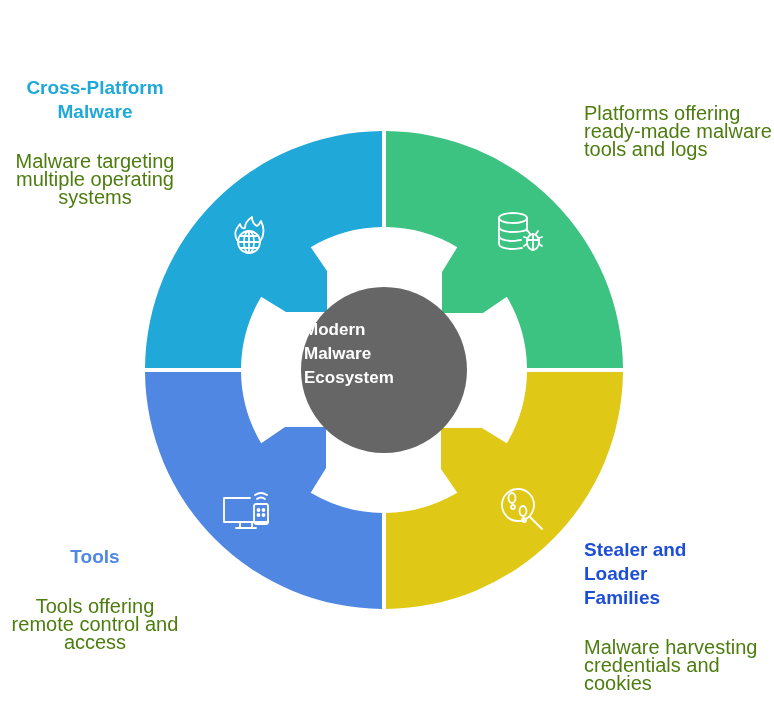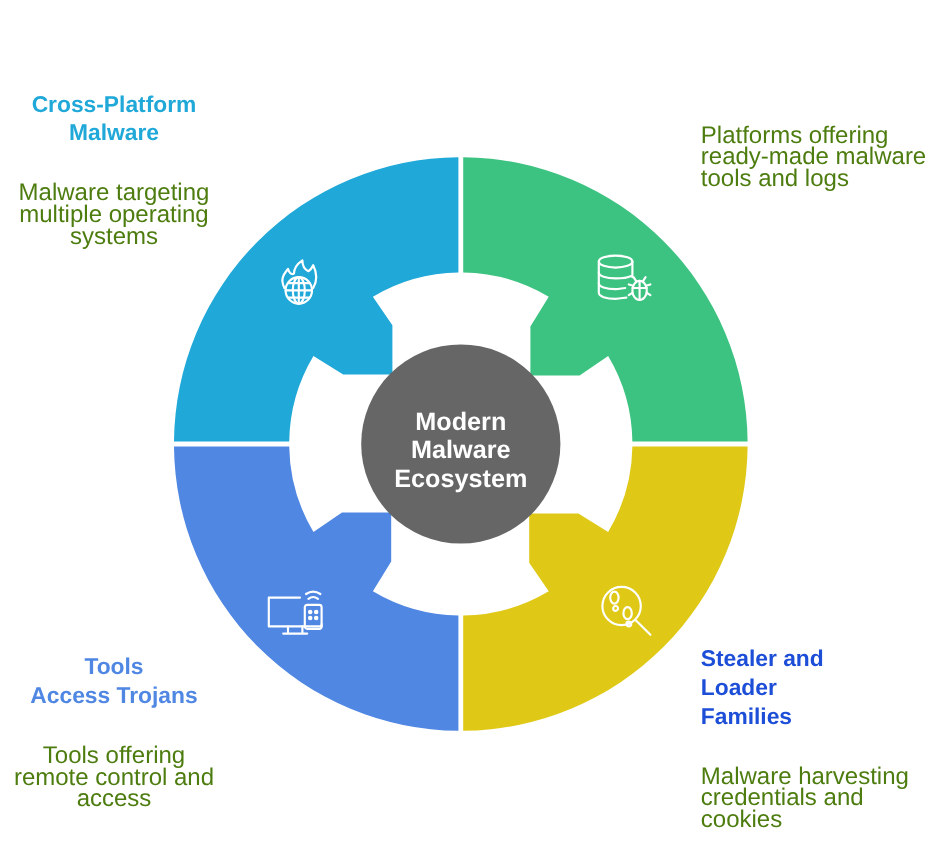--- a/index.html
+++ b/index.html
@@ -7,21 +7,21 @@
     #diagram { position: absolute; left: 0; top: 0; }
     .label { position: absolute; width: 190px; }
     .label .title { font-weight: bold; font-size: 19px; line-height: 24px; }
     .label .desc { font-size: 20px; line-height: 18px; color: #4d7c0f; margin-top: 28px; }
     .label.left { text-align: center; }
     .label.right { text-align: left; }
     #label-tl { left: 0; top: 76px; }
     #label-tr { left: 584px; top: 76px; }
     #label-bl { left: 0; top: 545px; }
     #label-br { left: 584px; top: 538px; }
-    .center-text { position: absolute; left: 304px; top: 340px; width: 160px; text-align: center; color: #ffffff; font-weight: bold; font-size: 21px; line-height: 24px; }
+    .center-text { position: absolute; left: 304px; top: 318px; width: 160px; color: #ffffff; font-weight: bold; font-size: 17px; line-height: 24px; }
   </style>
 </head>
 <body>
 
 <svg id="diagram" width="774" height="706" viewBox="0 0 774 706">
   <g id="segments-layer">
       <path d="M -2 -239 A 239 239 0 0 0 -239 -2 L -142.98601330200097 -2 A 143 143 0 0 1 -122.79589943359566 -73.28142385553285 L -98 -58 L -57 -58 L -57 -99 L -73.28142385553289 -122.79589943359564 A 143 143 0 0 1 -2 -142.98601330200097 Z" fill="#1fa8d8" transform="translate(384 370) rotate(0)"></path>
       <path d="M -2 -239 A 239 239 0 0 0 -239 -2 L -142.98601330200097 -2 A 143 143 0 0 1 -122.79589943359566 -73.28142385553285 L -98 -58 L -57 -58 L -57 -99 L -73.28142385553289 -122.79589943359564 A 143 143 0 0 1 -2 -142.98601330200097 Z" fill="#3dc381" transform="translate(384 370) rotate(90)"></path>
       <path d="M -2 -239 A 239 239 0 0 0 -239 -2 L -142.98601330200097 -2 A 143 143 0 0 1 -122.79589943359566 -73.28142385553285 L -98 -58 L -57 -58 L -57 -99 L -73.28142385553289 -122.79589943359564 A 143 143 0 0 1 -2 -142.98601330200097 Z" fill="#dfc916" transform="translate(384 370) rotate(180)"></path>
       <path d="M -2 -239 A 239 239 0 0 0 -239 -2 L -142.98601330200097 -2 A 143 143 0 0 1 -122.79589943359566 -73.28142385553285 L -98 -58 L -57 -58 L -57 -99 L -73.28142385553289 -122.79589943359564 A 143 143 0 0 1 -2 -142.98601330200097 Z" fill="#4f87e3" transform="translate(384 370) rotate(270)"></path>
@@ -109,20 +109,19 @@
   <div class="desc">
     <div>Malware harvesting</div>
     <div>credentials and</div>
     <div>cookies</div>
   </div>
 </div>
 
 <div class="label left" id="label-bl">
   <div class="title" style="color:#4f87e3">
     <div>Tools</div>
-    <div>Access Trojans</div>
   </div>
   <div class="desc">
     <div>Tools offering</div>
     <div>remote control and</div>
     <div>access</div>
   </div>
 </div>
 
 </body></html>

